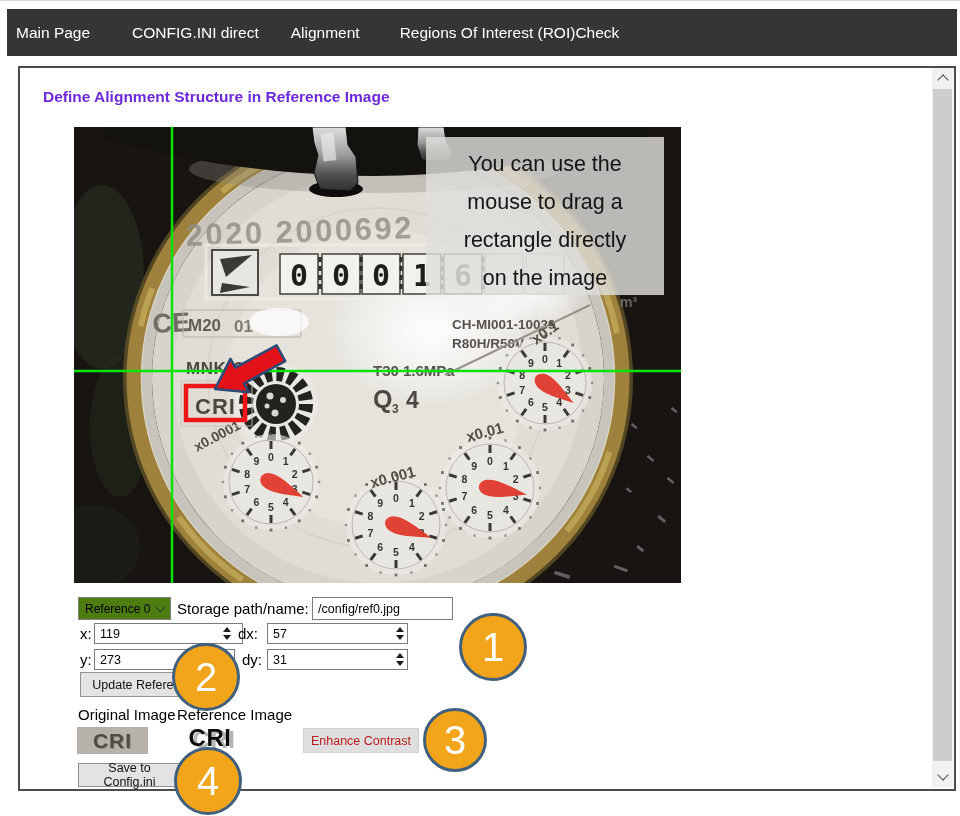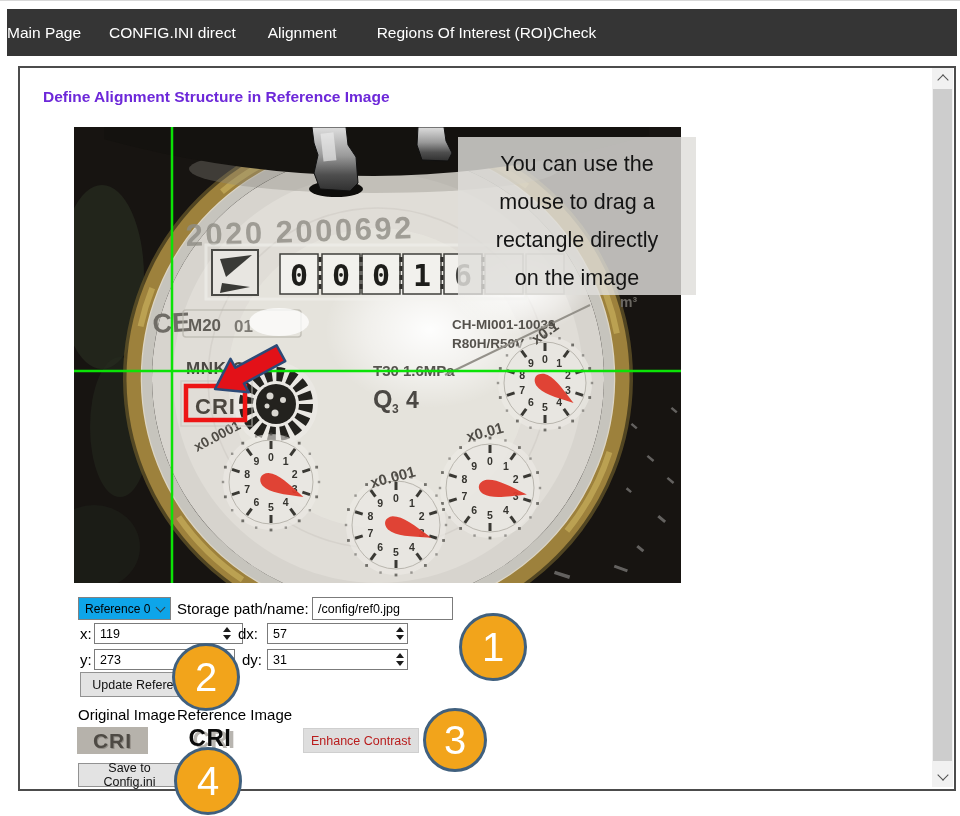--- a/index.html
+++ b/index.html
@@ -13,52 +13,52 @@
   #page-title{left:43px;top:88px;font-size:15.5px;font-weight:bold;color:#6d28d9;}
   
   #scrollbar{left:932px;top:68px;width:21px;height:719px;background:#f1f1f1;}
   .sb-btn{position:absolute;left:0;width:21px;height:20px;background:#f1f1f1;display:flex;align-items:center;justify-content:center;}
   .sb-chev{width:7px;height:7px;border-right:1.8px solid #505050;border-bottom:1.8px solid #505050;}
   .sb-up .sb-chev{transform:rotate(-135deg);margin-top:4px;}
   .sb-dn .sb-chev{transform:rotate(45deg);margin-bottom:4px;}
   #sb-thumb{position:absolute;left:1px;top:21px;width:19px;height:672px;background:#cdcdcd;}
   
   #meter{left:74px;top:127px;width:607px;height:456px;}
-  #overlay-hint{left:384px;top:10px;width:238px;height:158px;background:rgba(223,222,219,0.82);
+  #overlay-hint{left:352px;top:10px;width:238px;height:158px;background:rgba(223,222,219,0.82);
      color:#141414;font-size:21.5px;line-height:38px;text-align:center;padding-top:8px;box-sizing:border-box;}
   
   .lbl{position:absolute;font-size:15px;color:#000;white-space:nowrap;}
   .tinput{position:absolute;border:1px solid #7b7b7b;background:#fff;font-size:12.5px;color:#000;
      font-family:"Liberation Sans",sans-serif;padding:1px 16px 1px 5px;box-sizing:border-box;outline:none;}
   .spin{position:absolute;width:14px;display:flex;flex-direction:column;align-items:center;justify-content:center;gap:2.5px;background:#fff;}
   .tri-up{width:0;height:0;border-left:4px solid transparent;border-right:4px solid transparent;border-bottom:5px solid #1c1c1c;}
   .tri-dn{width:0;height:0;border-left:4px solid transparent;border-right:4px solid transparent;border-top:5px solid #1c1c1c;}
-  #ref-select{left:78px;top:597px;width:93px;height:23px;border:1px solid #828282;background:#0ea5e9;
+  #ref-select{left:78px;top:597px;width:93px;height:23px;border:1px solid #828282;background:#4d7c0f;
      display:flex;align-items:center;font-size:12px;padding:0 6px;box-sizing:border-box;justify-content:space-between;}
   .sel-chev{width:6px;height:6px;border-right:1.7px solid #3c3c3c;border-bottom:1.7px solid #3c3c3c;transform:rotate(45deg);margin-bottom:3px;}
   .btn{position:absolute;background:#e3e3e3;border:1px solid #929292;color:#111;font-size:12.5px;
      display:flex;align-items:center;justify-content:center;font-family:"Liberation Sans",sans-serif;cursor:pointer;box-sizing:border-box;}
   #enhance-btn{background:#dedede;border:1px solid #cfcfcf;color:#b91c1c;}
   .thumb1{left:77px;top:727px;width:71px;height:27px;background:#b6b2ab;color:#4e4a44;font-weight:bold;
      font-size:21px;letter-spacing:1px;display:flex;align-items:center;justify-content:center;text-shadow:1px 1px 0 #8f8b84;}
   .thumb2{left:172px;top:722px;width:76px;height:32px;color:#0b0b0b;font-weight:bold;font-size:24px;
      letter-spacing:.5px;display:flex;align-items:center;justify-content:center;text-shadow:4px 2px 0 rgba(125,120,112,.55);}
   
   .num-circle{position:absolute;border-radius:50%;background:#f2a41b;border:3px solid #40607e;color:#fff;
      display:flex;align-items:center;justify-content:center;font-size:40px;z-index:50;}
   #topline{left:0;top:0;width:960px;height:1px;background:#d8d8d8;}
 </style>
 </head>
 <body>
 
 <div id="topline" class="abs"></div>
 
 <div id="navbar" class="abs">
-  <span class="nav-item" style="">Main Page</span>
-  <span class="nav-item" style="margin-left:28px">CONFIG.INI direct</span>
+  <span class="nav-item" style="margin-left:9px">Main Page</span>
+  <span class="nav-item" style="margin-left:42px">CONFIG.INI direct</span>
   <span class="nav-item" style="margin-left:32px">Alignment</span>
   <span class="nav-item" style="margin-left:40px">Regions Of Interest (ROI)</span>
   <span class="nav-item" style="">Check</span>
 </div>
 
 <div id="frame" class="abs"></div>
 <div id="page-title" class="abs">Define Alignment Structure in Reference Image</div>
 
 <div id="meter" class="abs">
   <svg width="607" height="456" viewBox="0 0 607 456">

